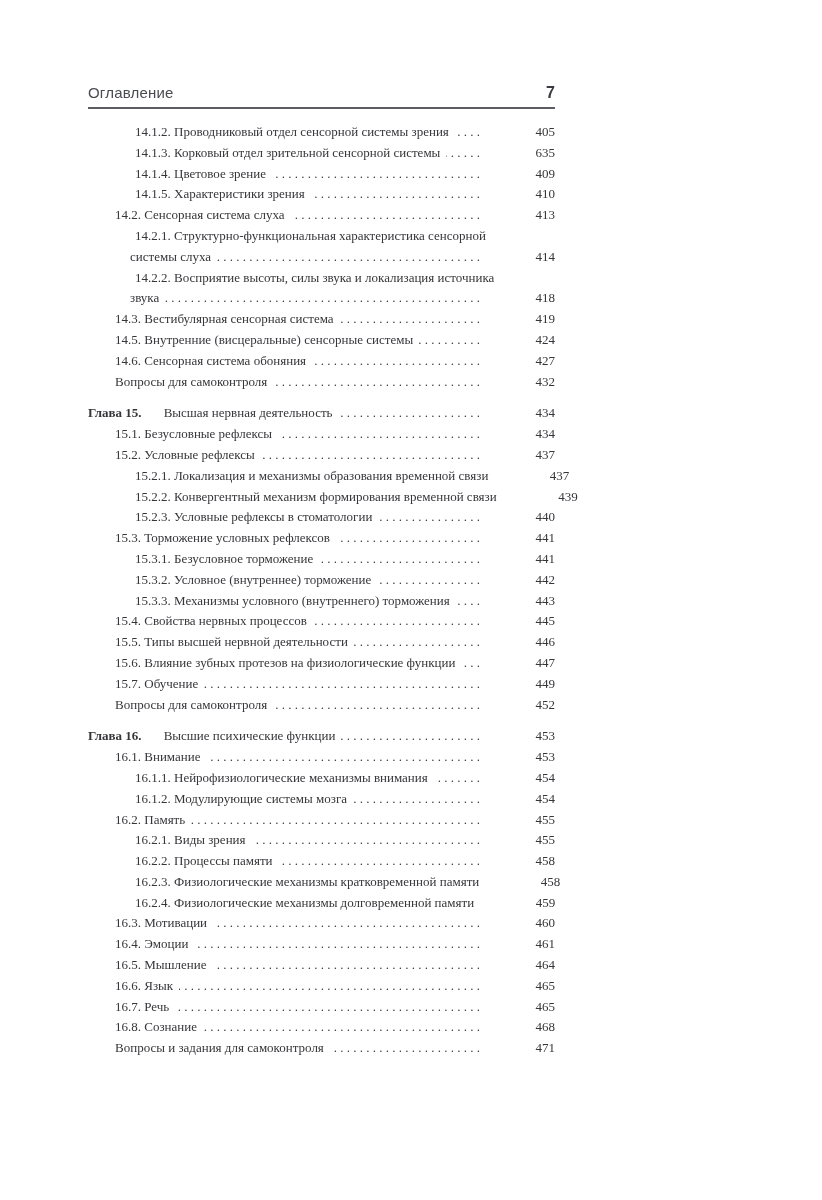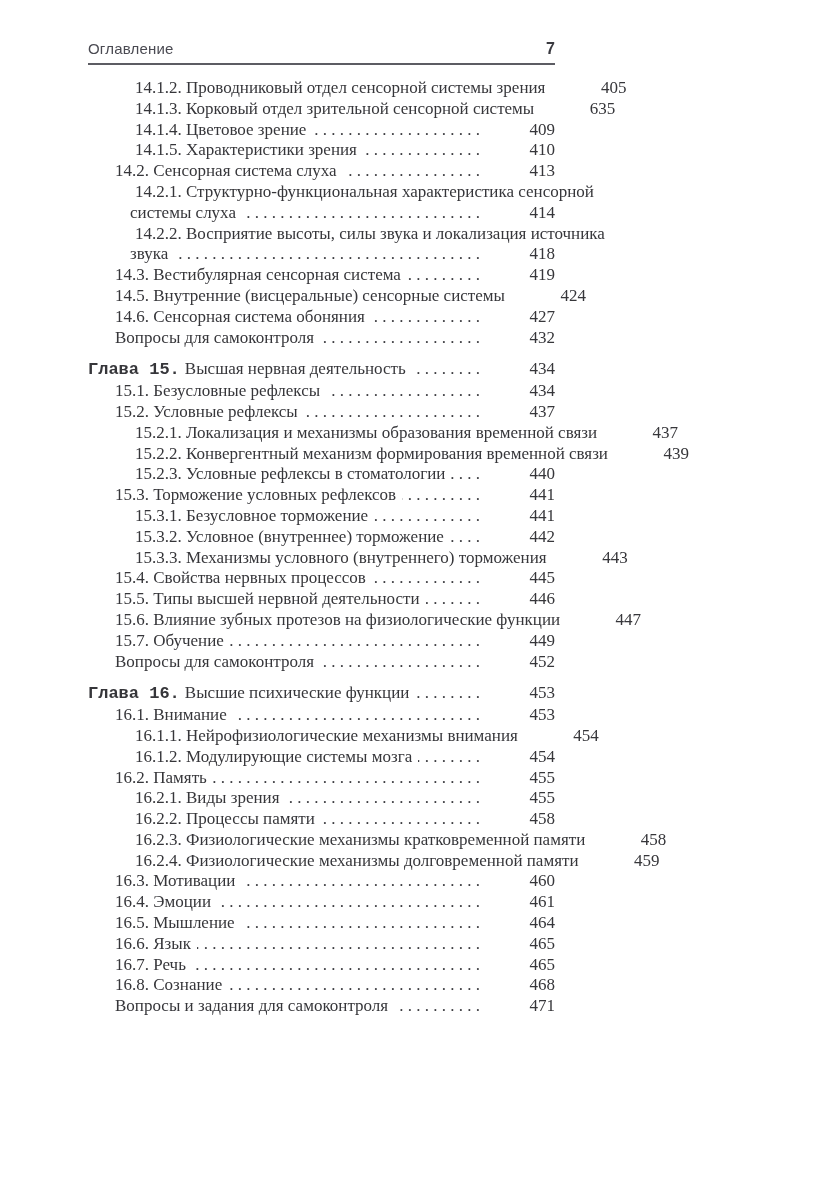--- a/index.html
+++ b/index.html
@@ -11,21 +11,21 @@
     width: 822px;
     height: 1200px;
     overflow: hidden;
     font-family: "Liberation Serif", serif;
     color: #36363a;
   }
   .sheet {
     box-sizing: border-box;
     width: 662px;
     height: 1200px;
-    padding: 40px 107px 0 88px;
+    padding: 84px 107px 0 88px;
   }
   
   .running-header {
     display: flex;
     justify-content: space-between;
     align-items: baseline;
     font-family: "Liberation Sans", sans-serif;
     padding-bottom: 5px;
     border-bottom: 2px solid #5c5c63;
   }
@@ -35,36 +35,35 @@
     letter-spacing: 0.2px;
   }
   .running-header .rh-page {
     font-size: 16px;
     font-weight: bold;
     color: #3a3a40;
   }
   
   .toc {
     margin-top: 13px;
-    font-size: 17px;
+    font-size: 13px;
   }
   .row {
     display: flex;
     align-items: baseline;
     line-height: 20.8px;
     white-space: nowrap;
   }
   .row.l2   { padding-left: 27px; }
   .row.l3   { padding-left: 47px; }
   .row.cont { padding-left: 42px; }
   .row.gap  { margin-top: 11px; }
   .chapter-label {
     font-weight: bold;
-    margin-right: 5px;
-    font-family: Liberation Mono, monospace;
+    margin-right: 22px;
   }
   .entry-title {
     flex: 0 0 auto;
   }
   .leader {
     flex: 1 1 0;
     min-width: 0;
     display: flex;
     justify-content: flex-end;
     overflow: hidden;

